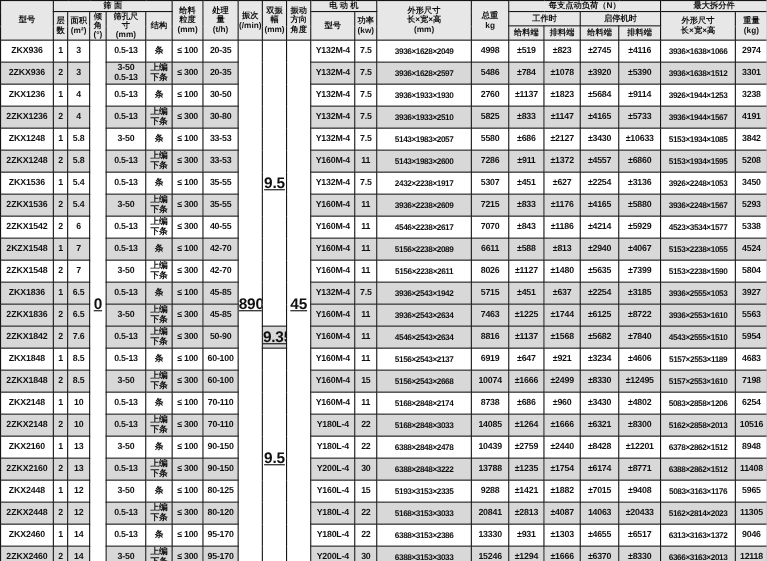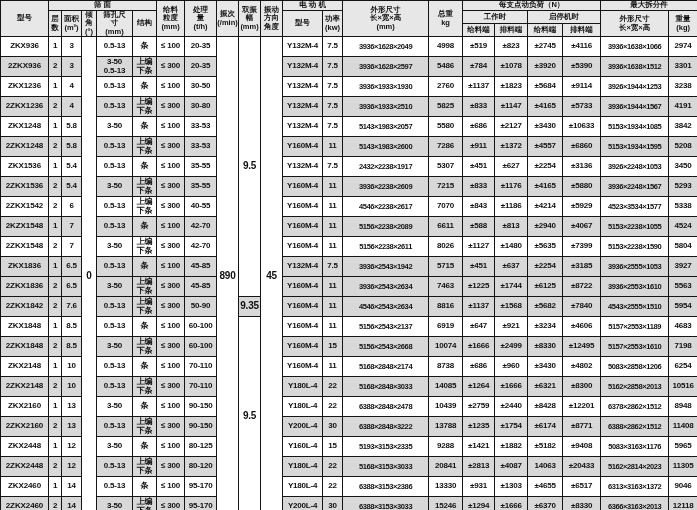--- a/index.html
+++ b/index.html
@@ -4,21 +4,21 @@
 <style>
   html,body{margin:0;padding:0;background:#fff;}
   .wrap{width:697px;height:510px;overflow:hidden;background:#fff;}
   table{border-collapse:collapse;table-layout:fixed;width:697px;height:510px;
         font-family:"Liberation Sans","DejaVu Sans",sans-serif;color:#101010;}
   th,td{border:1px solid #141414;padding:0;text-align:center;vertical-align:middle;
         white-space:pre-line;overflow:hidden;font-weight:700;box-sizing:border-box;}
   th{font-size:7.5px;line-height:1.12;background:#e7e7e7;font-weight:700;}
   td{font-size:8px;line-height:1.05;letter-spacing:-0.2px;background:#fff;}
   tr.shaded td{background:#d8d8d8;}
-  td.merged{background:#fff;font-size:10px;}
+  td.merged{background:#fff;font-size:14px;text-decoration:underline;}
   tr.shaded td.merged{background:#fff;}
   tr.shaded td.merged.in-shaded{background:#d8d8d8;}
   td[data-name="dimensions"],td[data-name="max-part-dimensions"]{font-size:7.5px;letter-spacing:-0.4px;}
   td[data-name="model"]{font-size:8px;letter-spacing:-0.1px;}
   thead tr{height:10px;}
   tbody tr{height:20px;}
 </style>
 </head>
 <body>
 
@@ -508,21 +508,21 @@
           <td data-name="mesh">3-50</td>
           <td data-name="structure">条</td>
           <td data-name="feed-size">≤ 100</td>
           <td data-name="capacity">80-125</td>
           <td data-name="motor-model">Y160L-4</td>
           <td data-name="power">15</td>
           <td data-name="dimensions">5193×3153×2335</td>
           <td data-name="total-weight">9288</td>
           <td data-name="load-work-feed">±1421</td>
           <td data-name="load-work-discharge">±1882</td>
-          <td data-name="load-start-feed">±5182</td>
+          <td data-name="load-start-feed">±7015</td>
           <td data-name="load-start-discharge">±9408</td>
           <td data-name="max-part-dimensions">5083×3163×1176</td>
           <td data-name="max-part-weight">5965</td>
         </tr>
         <tr data-name="table-row" class="shaded">
           <td data-name="model">2ZKX2448</td>
           <td data-name="layers">2</td>
           <td data-name="area">12</td>
           <td data-name="mesh">0.5-13</td>
           <td data-name="structure">上编

